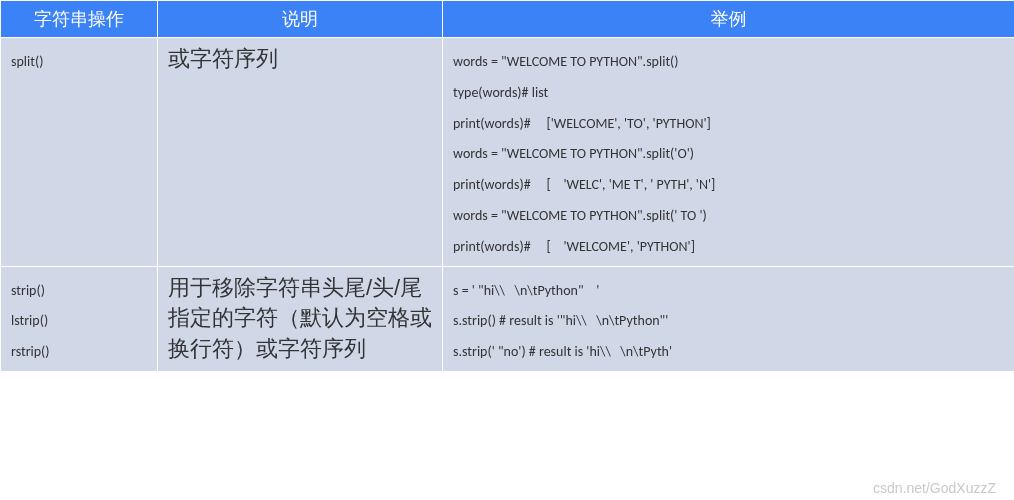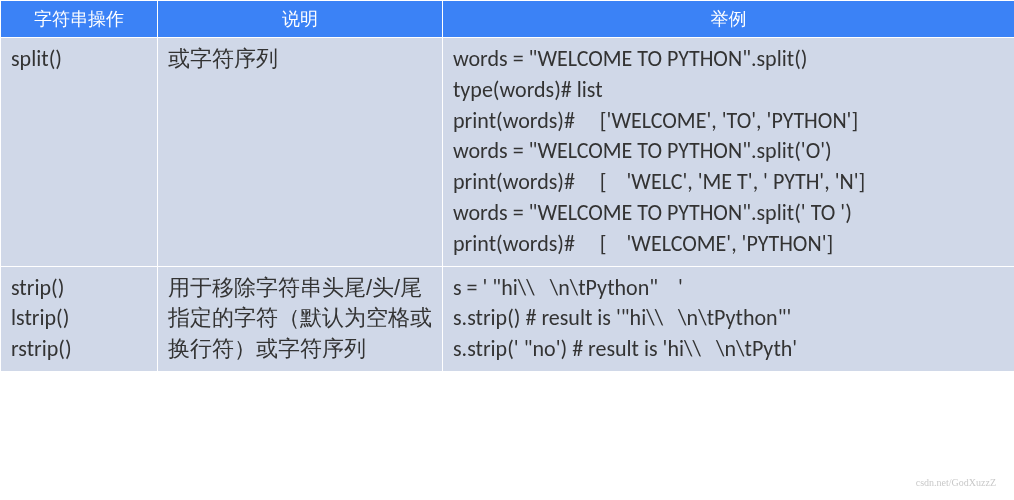--- a/index.html
+++ b/index.html
@@ -5,22 +5,22 @@
   html,body{margin:0;padding:0;font-family:"Microsoft YaHei","SimSun",Arial,sans-serif;background:#fff}
   .tbl{border-collapse:collapse;width:1014px;table-layout:fixed}
   .tbl col.c1{width:157px}
   .tbl col.c2{width:285px}
   .tbl col.c3{width:572px}
   .tbl th{background:#3b82f6;color:#fff;font-weight:400;font-size:18px;padding:6px 8px;border:1px solid #fff;text-align:center}
   .tbl td{font-size:22px;padding:6px 10px;border:1px solid #fff;vertical-align:top;line-height:1.4;color:#333}
   .r1 td{background:#d0d8e8}
   .r2 td{background:#e9edf4}
   .r3 td{background:#d0d8e8}
-  .ex{font-family:Calibri,Arial,sans-serif;font-size:22px;white-space:pre}
-  .wm{position:absolute;right:18px;bottom:12px;font-size:10px;color:#c9c9c9;font-family:Liberation Serif, serif}
+  .ex{font-family:Calibri,Arial,sans-serif;font-size:14px;white-space:pre}
+  .wm{position:absolute;right:18px;bottom:4px;font-size:14px;color:#c9c9c9;font-family:Liberation Sans, sans-serif}
 </style>
 </head>
 <body>
 
 <table class="tbl">
   <colgroup>
       <col class="c1">
       <col class="c2">
       <col class="c3">
     </colgroup>

